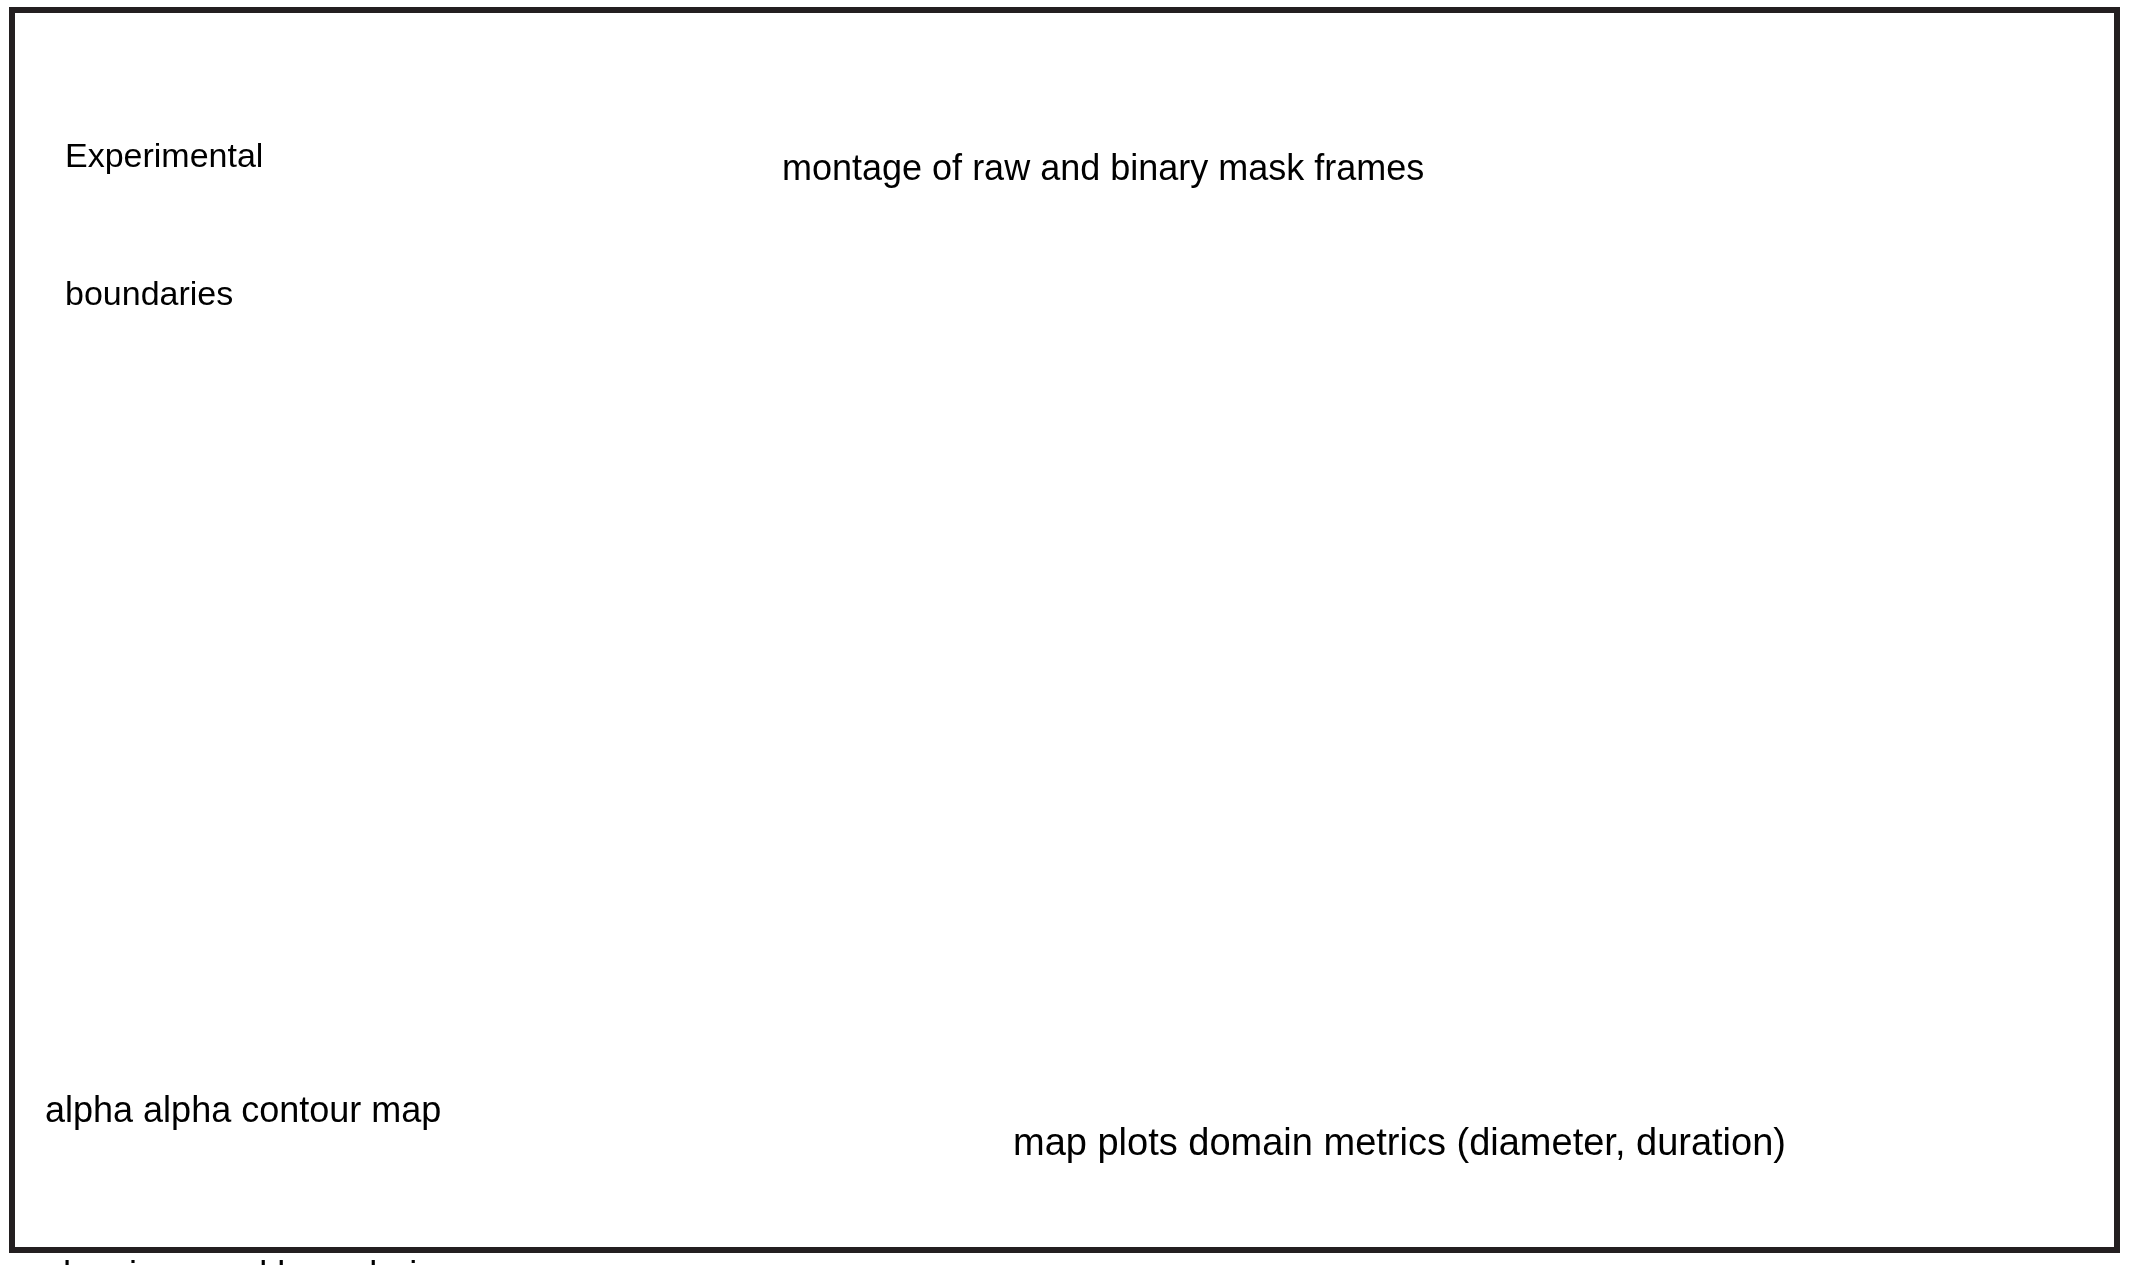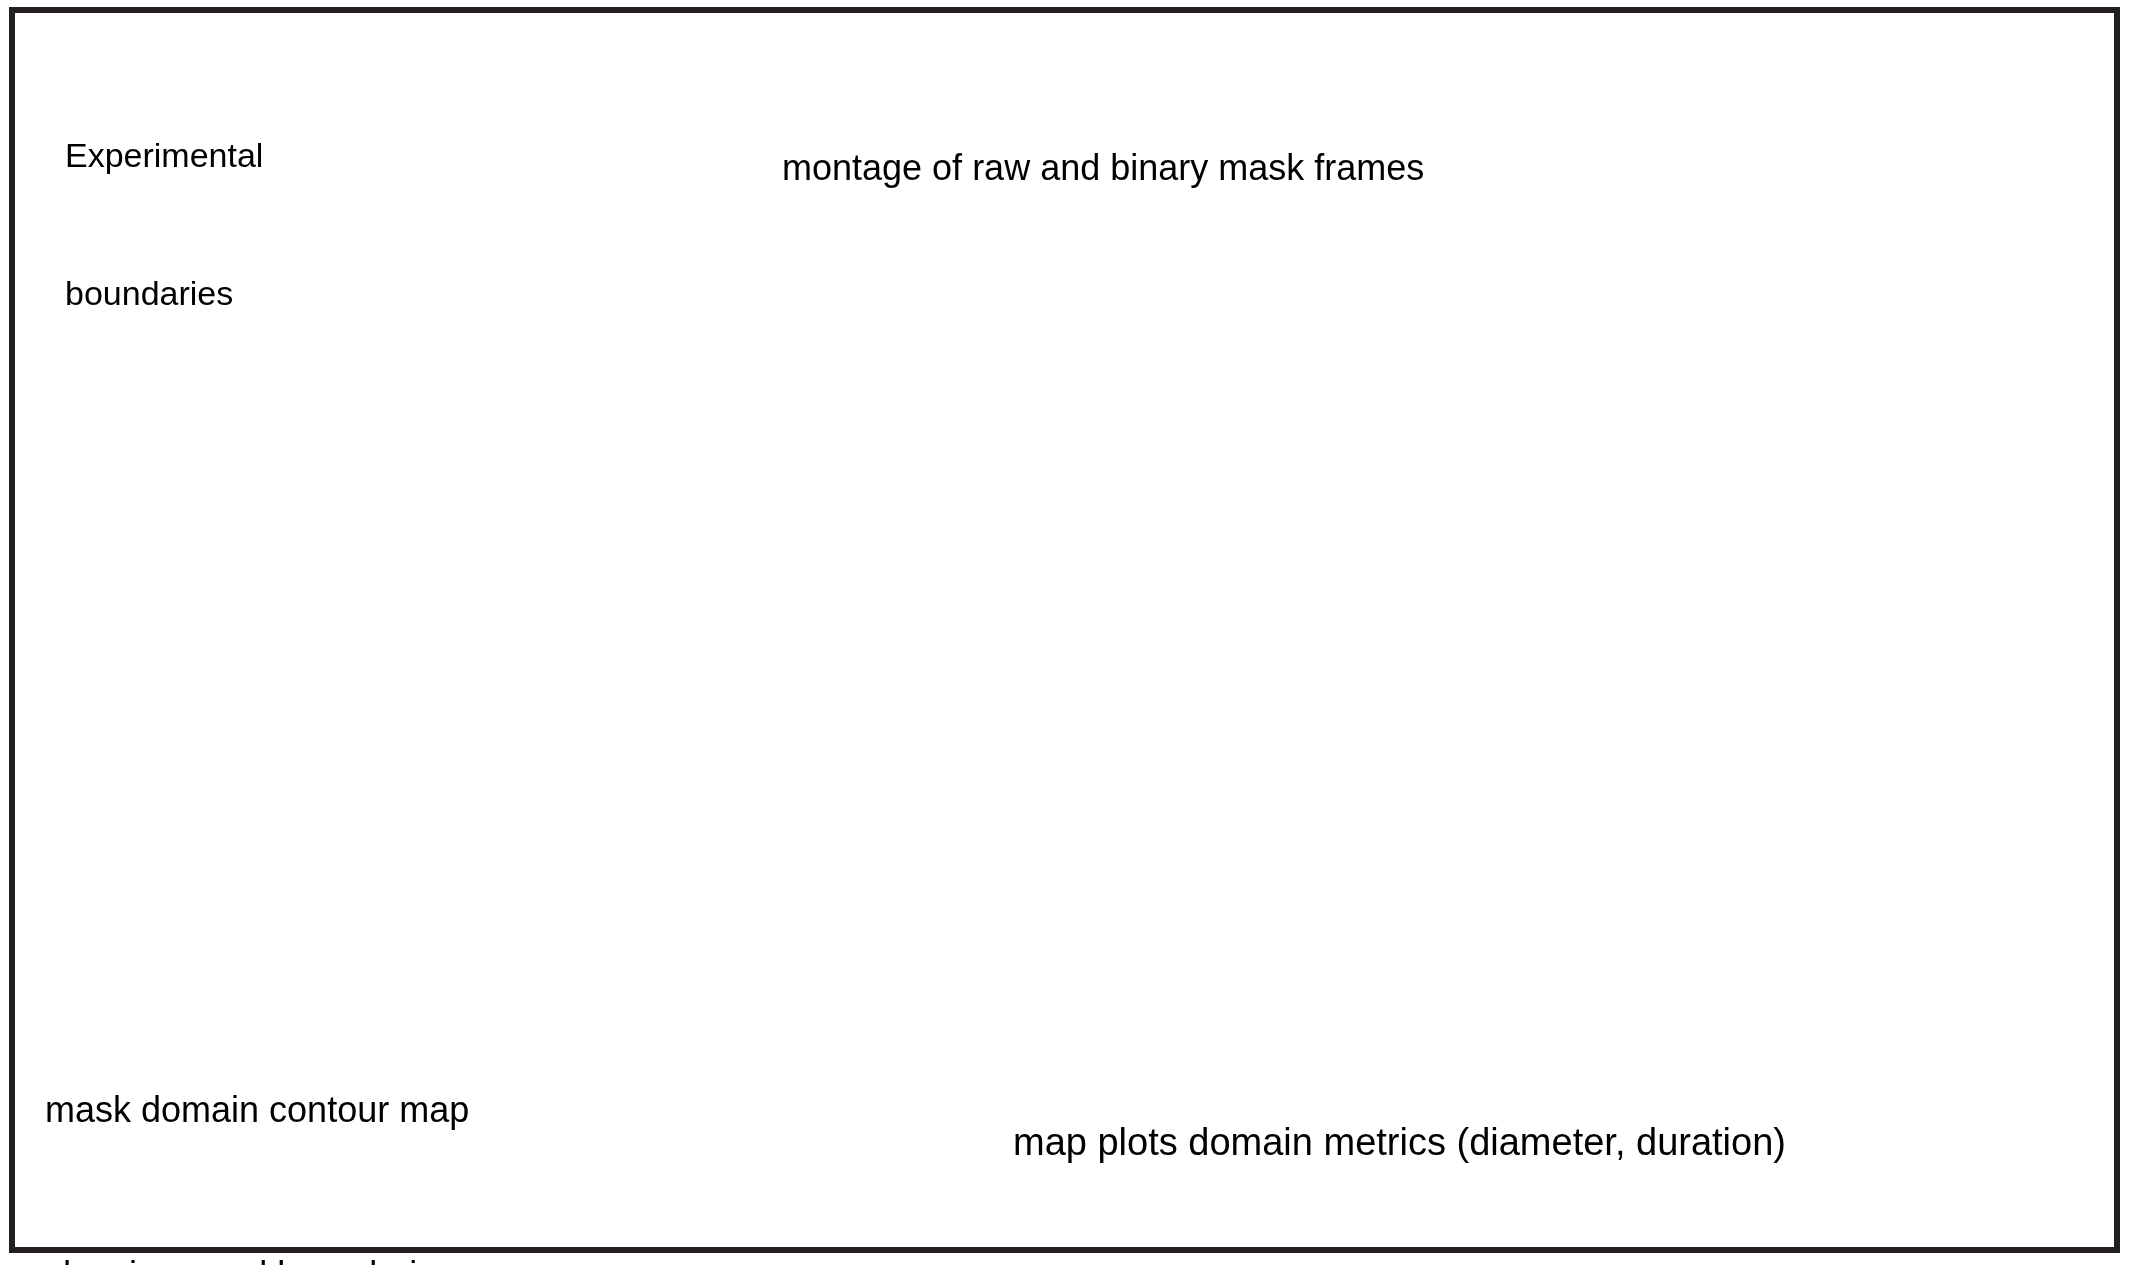--- a/index.html
+++ b/index.html
@@ -111,21 +111,21 @@
   <div class="caption caption-top-left">
     <span class="cap-line">Experimental</span>
     <span class="cap-line">boundaries</span>
   </div>
 
   <div class="caption caption-top-right">
     <span class="cap-line">montage of raw and binary mask frames</span>
   </div>
 
   <div class="caption caption-bottom-left">
-    <span class="cap-line">mask domain contour map</span>
+    <span class="cap-line">alpha alpha contour map</span>
     <span class="cap-line">showing areal boundaries</span>
   </div>
 
   <div class="caption caption-bottom-right">
     <span class="cap-line">map plots domain metrics (diameter, duration)</span>
   </div>
 
 </div>
 
 </body></html>

